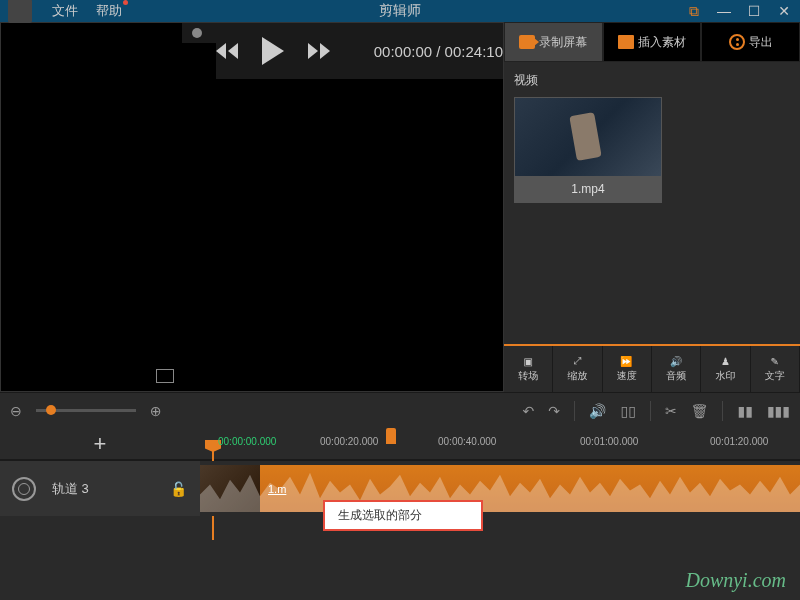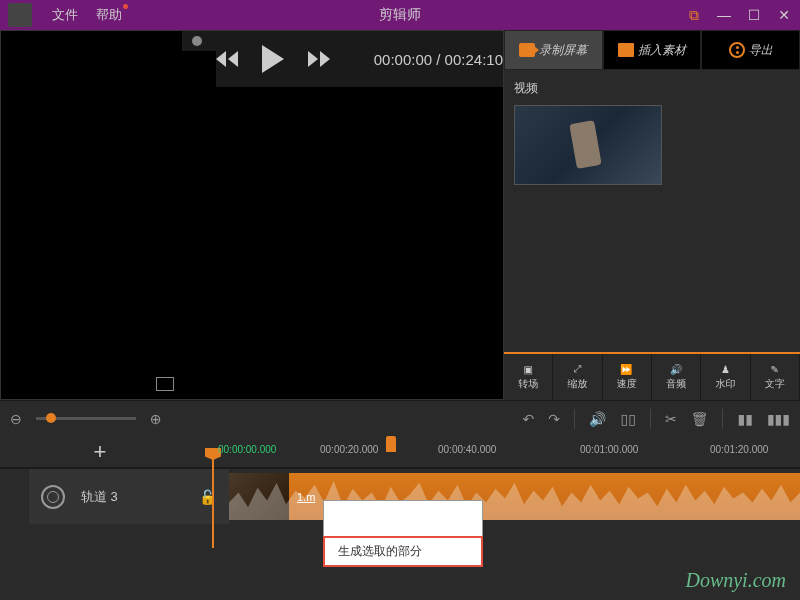--- a/index.html
+++ b/index.html
@@ -1,17 +1,17 @@
 <!DOCTYPE html>
 <html><head>
 <meta charset="utf-8">
 <style>
 * { margin: 0; padding: 0; box-sizing: border-box; font-family: "Microsoft YaHei", Arial, sans-serif; }
 body { background: #2a2a2a; color: #ccc; width: 800px; height: 600px; overflow: hidden; position: relative; }
-.titlebar { height: 30px; background: #701a75; display: flex; align-items: center; padding: 0 8px; position: relative; }
+.titlebar { height: 22px; background: #0c4a6e; display: flex; align-items: center; padding: 0 8px; position: relative; }
 .avatar { width: 24px; height: 24px; background: #444; border-radius: 2px; margin-right: 20px; }
 .menu-item { color: #ccc; font-size: 13px; margin-right: 18px; cursor: pointer; position: relative; }
 .red-dot { position: absolute; top: -2px; right: -6px; width: 5px; height: 5px; background: #e74c3c; border-radius: 50%; }
 .app-title { position: absolute; left: 50%; transform: translateX(-50%); color: #ccc; font-size: 14px; }
 .win-controls { margin-left: auto; display: flex; gap: 14px; }
 .win-btn { color: #ccc; font-size: 14px; cursor: pointer; width: 16px; text-align: center; }
 .win-btn.restore { color: #e67e22; }
 
 .main { display: flex; height: 370px; }
 .preview { flex: 1; background: #000; display: flex; flex-direction: row; border: 1px solid #333; }
@@ -22,21 +22,21 @@
 .seek-track { flex: 1; height: 3px; background: #444; margin-left: 4px; }
 .controls { height: 56px; background: #1a1a1a; display: flex; align-items: center; justify-content: center; gap: 24px; }
 .play-triangle { width: 0; height: 0; border-left: 22px solid #ccc; border-top: 14px solid transparent; border-bottom: 14px solid transparent; cursor: pointer; }
 .skip { display: flex; gap: 2px; cursor: pointer; }
 .skip .t { width: 0; height: 0; border-top: 8px solid transparent; border-bottom: 8px solid transparent; }
 .skip.back .t { border-right: 10px solid #ccc; }
 .skip.fwd .t { border-left: 10px solid #ccc; }
 .time { color: #ccc; font-size: 15px; margin-left: 20px; }
 
 .sidebar { width: 296px; background: #2a2a2a; display: flex; flex-direction: column; }
-.top-btns { display: flex; height: 40px; font-style: italic; }
+.top-btns { display: flex; height: 40px; }
 .top-btn { flex: 1; background: #000000; border: 1px solid #222; display: flex; align-items: center; justify-content: center; gap: 4px; font-size: 12px; color: #ccc; cursor: pointer; }
 .top-btn.active { background: #444; }
 .icon-sm { width: 16px; height: 14px; display: inline-block; }
 .rec-icon { background: #e67e22; border-radius: 2px; position: relative; }
 .rec-icon::after { content: ''; position: absolute; right: -4px; top: 3px; width: 0; height: 0; border-left: 5px solid #e67e22; border-top: 4px solid transparent; border-bottom: 4px solid transparent; }
 .cam-icon { background: #e67e22; border-radius: 1px; }
 .reel-icon { width: 16px; height: 16px; border: 2px solid #e67e22; border-radius: 50%; position: relative; }
 .reel-icon::before, .reel-icon::after { content:''; position:absolute; width:3px; height:3px; background:#e67e22; border-radius:50%; }
 .reel-icon::before { top:2px; left:5px; } .reel-icon::after { bottom:2px; left:5px; }
 
@@ -63,34 +63,34 @@
 .track-head-space { width: 200px; background: #2a2a2a; display: flex; align-items: center; justify-content: center; }
 .plus { color: #ccc; font-size: 22px; font-weight: 300; cursor: pointer; }
 .ruler-body { flex: 1; position: relative; font-size: 10px; color: #aaa; }
 .ruler-body .tick { position: absolute; top: 8px; }
 .playhead { position: absolute; left: 12px; top: 0; }
 .playhead-line { width: 2px; height: 90px; background: #e67e22; position: absolute; top: 22px; }
 .playhead-flag { width: 16px; height: 12px; background: #e67e22; position: absolute; top: 12px; left: -7px; clip-path: polygon(0 0, 100% 0, 100% 70%, 50% 100%, 0 70%); }
 .selection-handle { position: absolute; top: 0; width: 10px; height: 16px; background: #e67e22; border-radius: 2px 2px 0 0; }
 .cur-time { position: absolute; left: 18px; top: 8px; color: #2ecc71; font-size: 10px; }
 
-.track-row { height: 56px; display: flex; background: #2a2a2a; border-top: 1px solid #1a1a1a; padding-left: 29px; }
+.track-row { height: 56px; display: flex; background: #2a2a2a; border-top: 1px solid #1a1a1a; }
 .track-head { width: 200px; background: #333; display: flex; align-items: center; padding: 0 12px; gap: 16px; }
 .reel-big { width: 24px; height: 24px; border: 2px solid #999; border-radius: 50%; position: relative; }
 .reel-big::before { content:''; position:absolute; inset:4px; border:1px solid #999; border-radius:50%; }
 .track-name { font-size: 13px; color: #ccc; flex: 1; }
 .lock { font-size: 14px; color: #999; }
 .track-body { flex: 1; position: relative; background: #2a2a2a; overflow: hidden; }
 .clip { position: absolute; left: 0; top: 4px; bottom: 4px; right: 0; background: linear-gradient(to bottom, #d97a1a 0%, #c8691a 100%); display: flex; align-items: center; }
 .clip-thumb { width: 60px; height: 100%; background: linear-gradient(135deg,#4a3828,#2a1808); margin-right: 8px; }
 .clip-name { font-size: 11px; color: #fff; text-decoration: underline; }
 .waveform { position: absolute; inset: 0; opacity: 0.6; }
 
 .context-menu { position: absolute; left: 323px; top: 500px; width: 160px; background: #fff; border: 1px solid #999; z-index: 100; font-size: 12px; }
-.ctx-item { padding: 6px 14px; color: #333; cursor: pointer; margin-top: 36px; }
+.ctx-item { padding: 6px 14px; color: #333; cursor: pointer; }
 .ctx-item.hl { outline: 2px solid #e74c3c; outline-offset: -1px; }
 
 .watermark { position: absolute; bottom: 8px; right: 14px; font-size: 20px; font-style: italic; color: #6b8; font-family: Georgia, serif; text-align: right; }
 
 svg.wave { width:100%; height:100%; }
 </style>
 </head>
 <body>
 
 <div class="titlebar">
@@ -147,20 +147,21 @@
       </div>
       <div class="top-btn">
         <span class="reel-icon"></span>
         <span>导出</span>
       </div>
     </div>
     <div class="media-panel">
       <div class="panel-label">视频</div>
       <div class="thumb-box">
         <div class="thumb-img"></div>
+        <div class="thumb-label">1.mp4</div>
       </div>
     </div>
     <div class="tool-tabs">
       <div class="tool-tab">
           <span style="color:#ccc">▣</span>
           <span>转场</span>
         </div>
       <div class="tool-tab">
           <span style="color:#ccc">⤢</span>
           <span>缩放</span>

